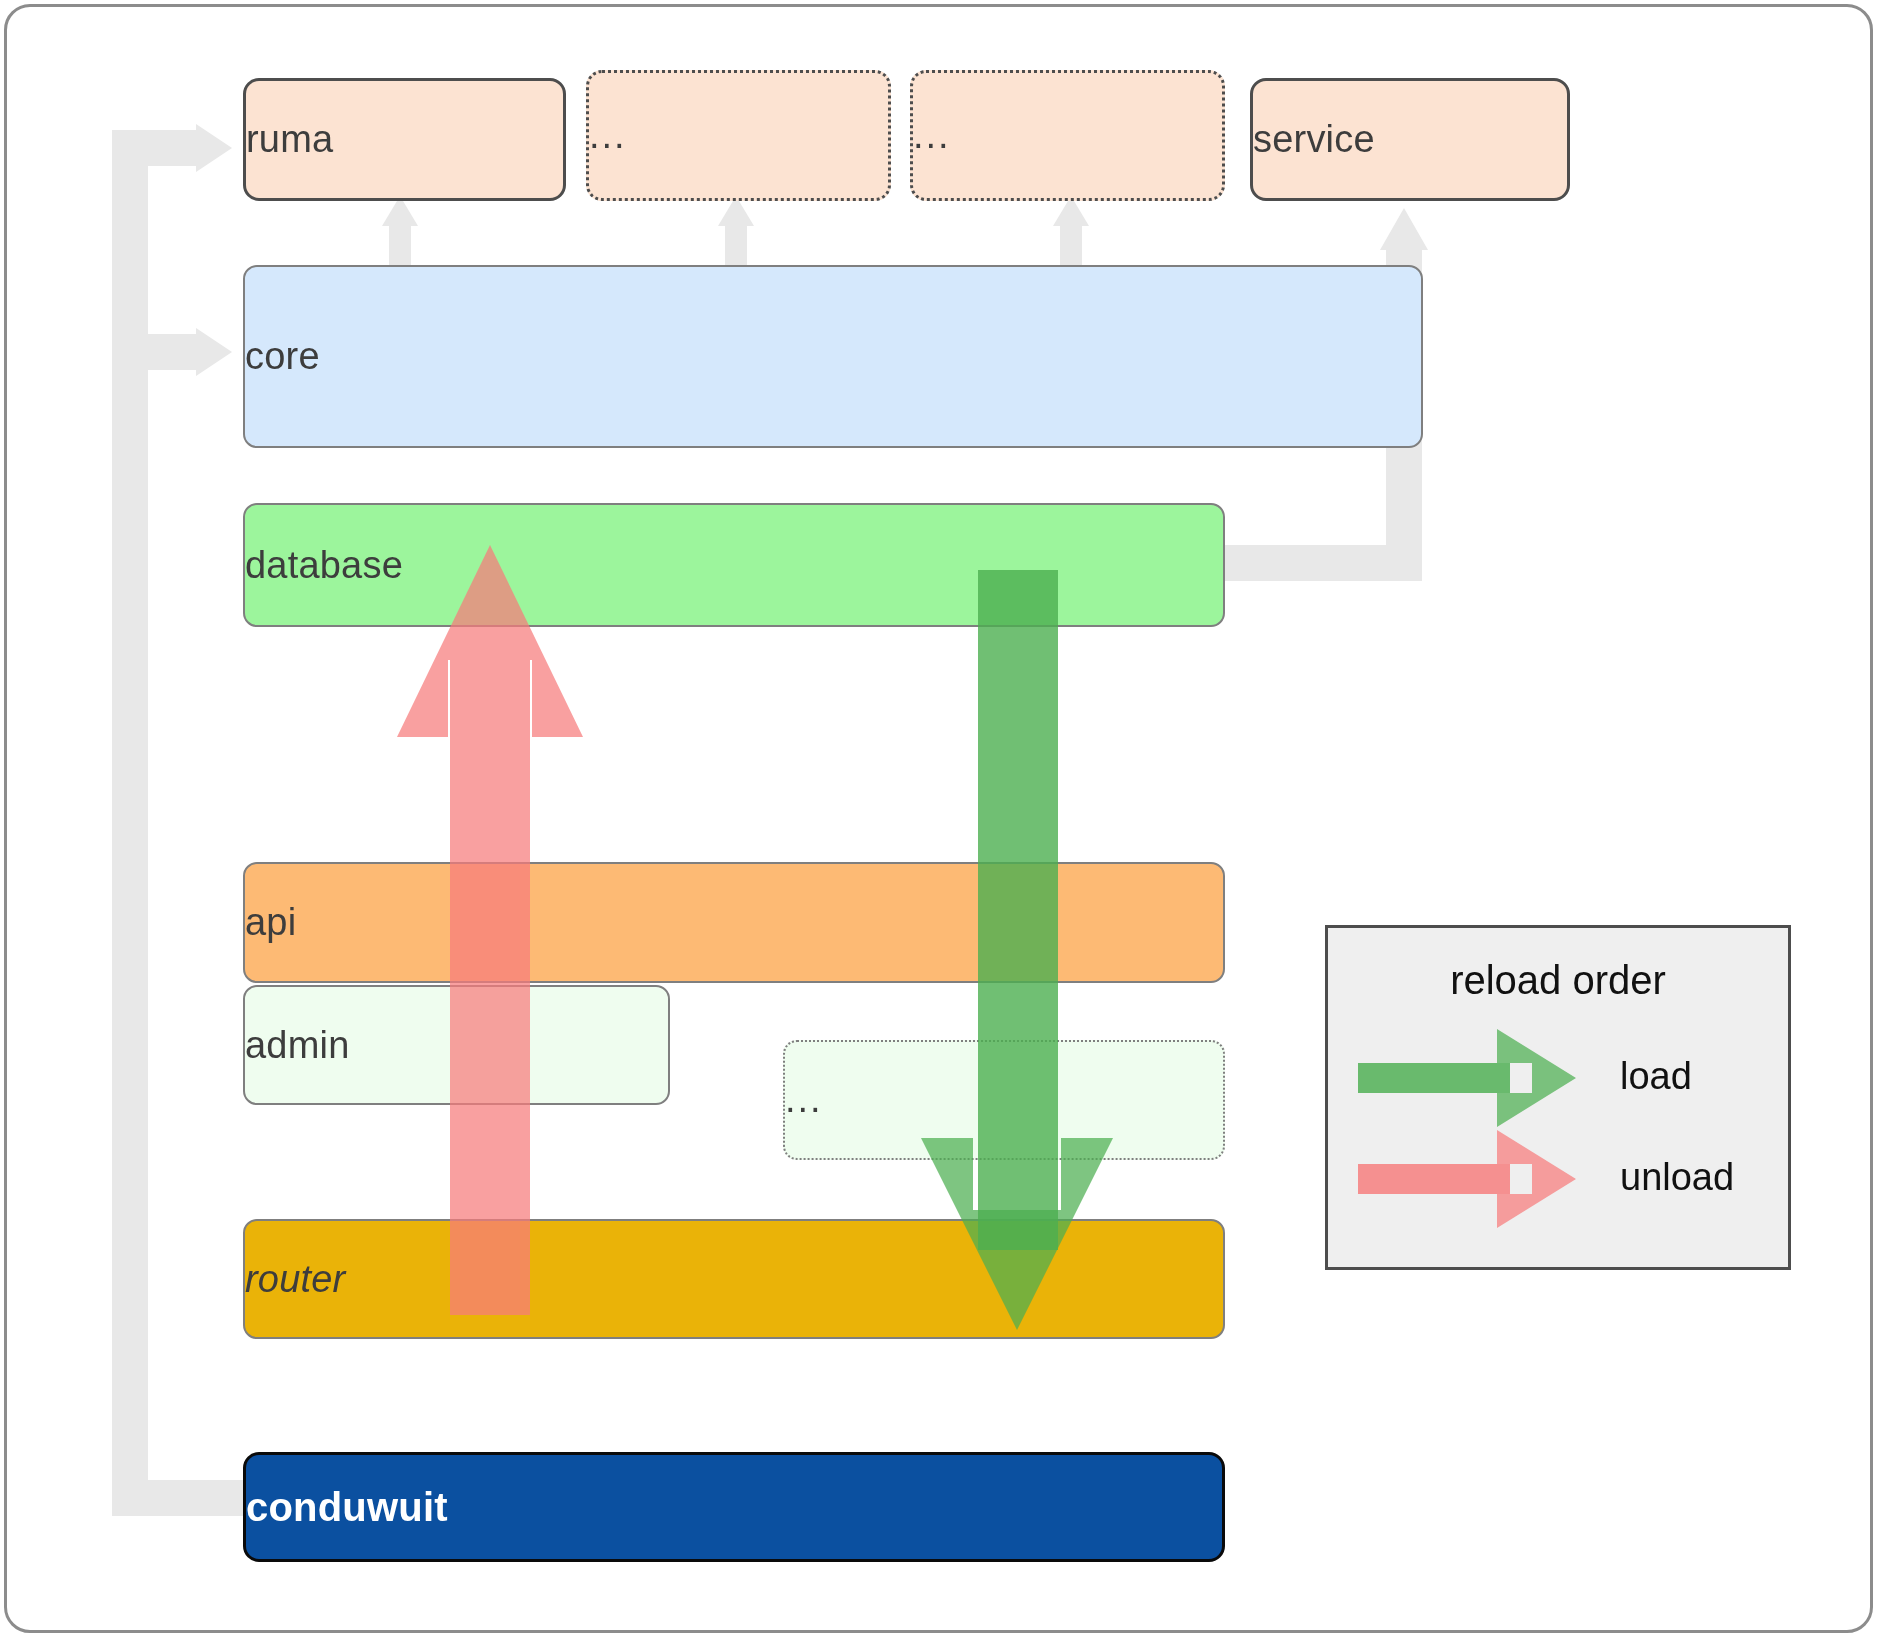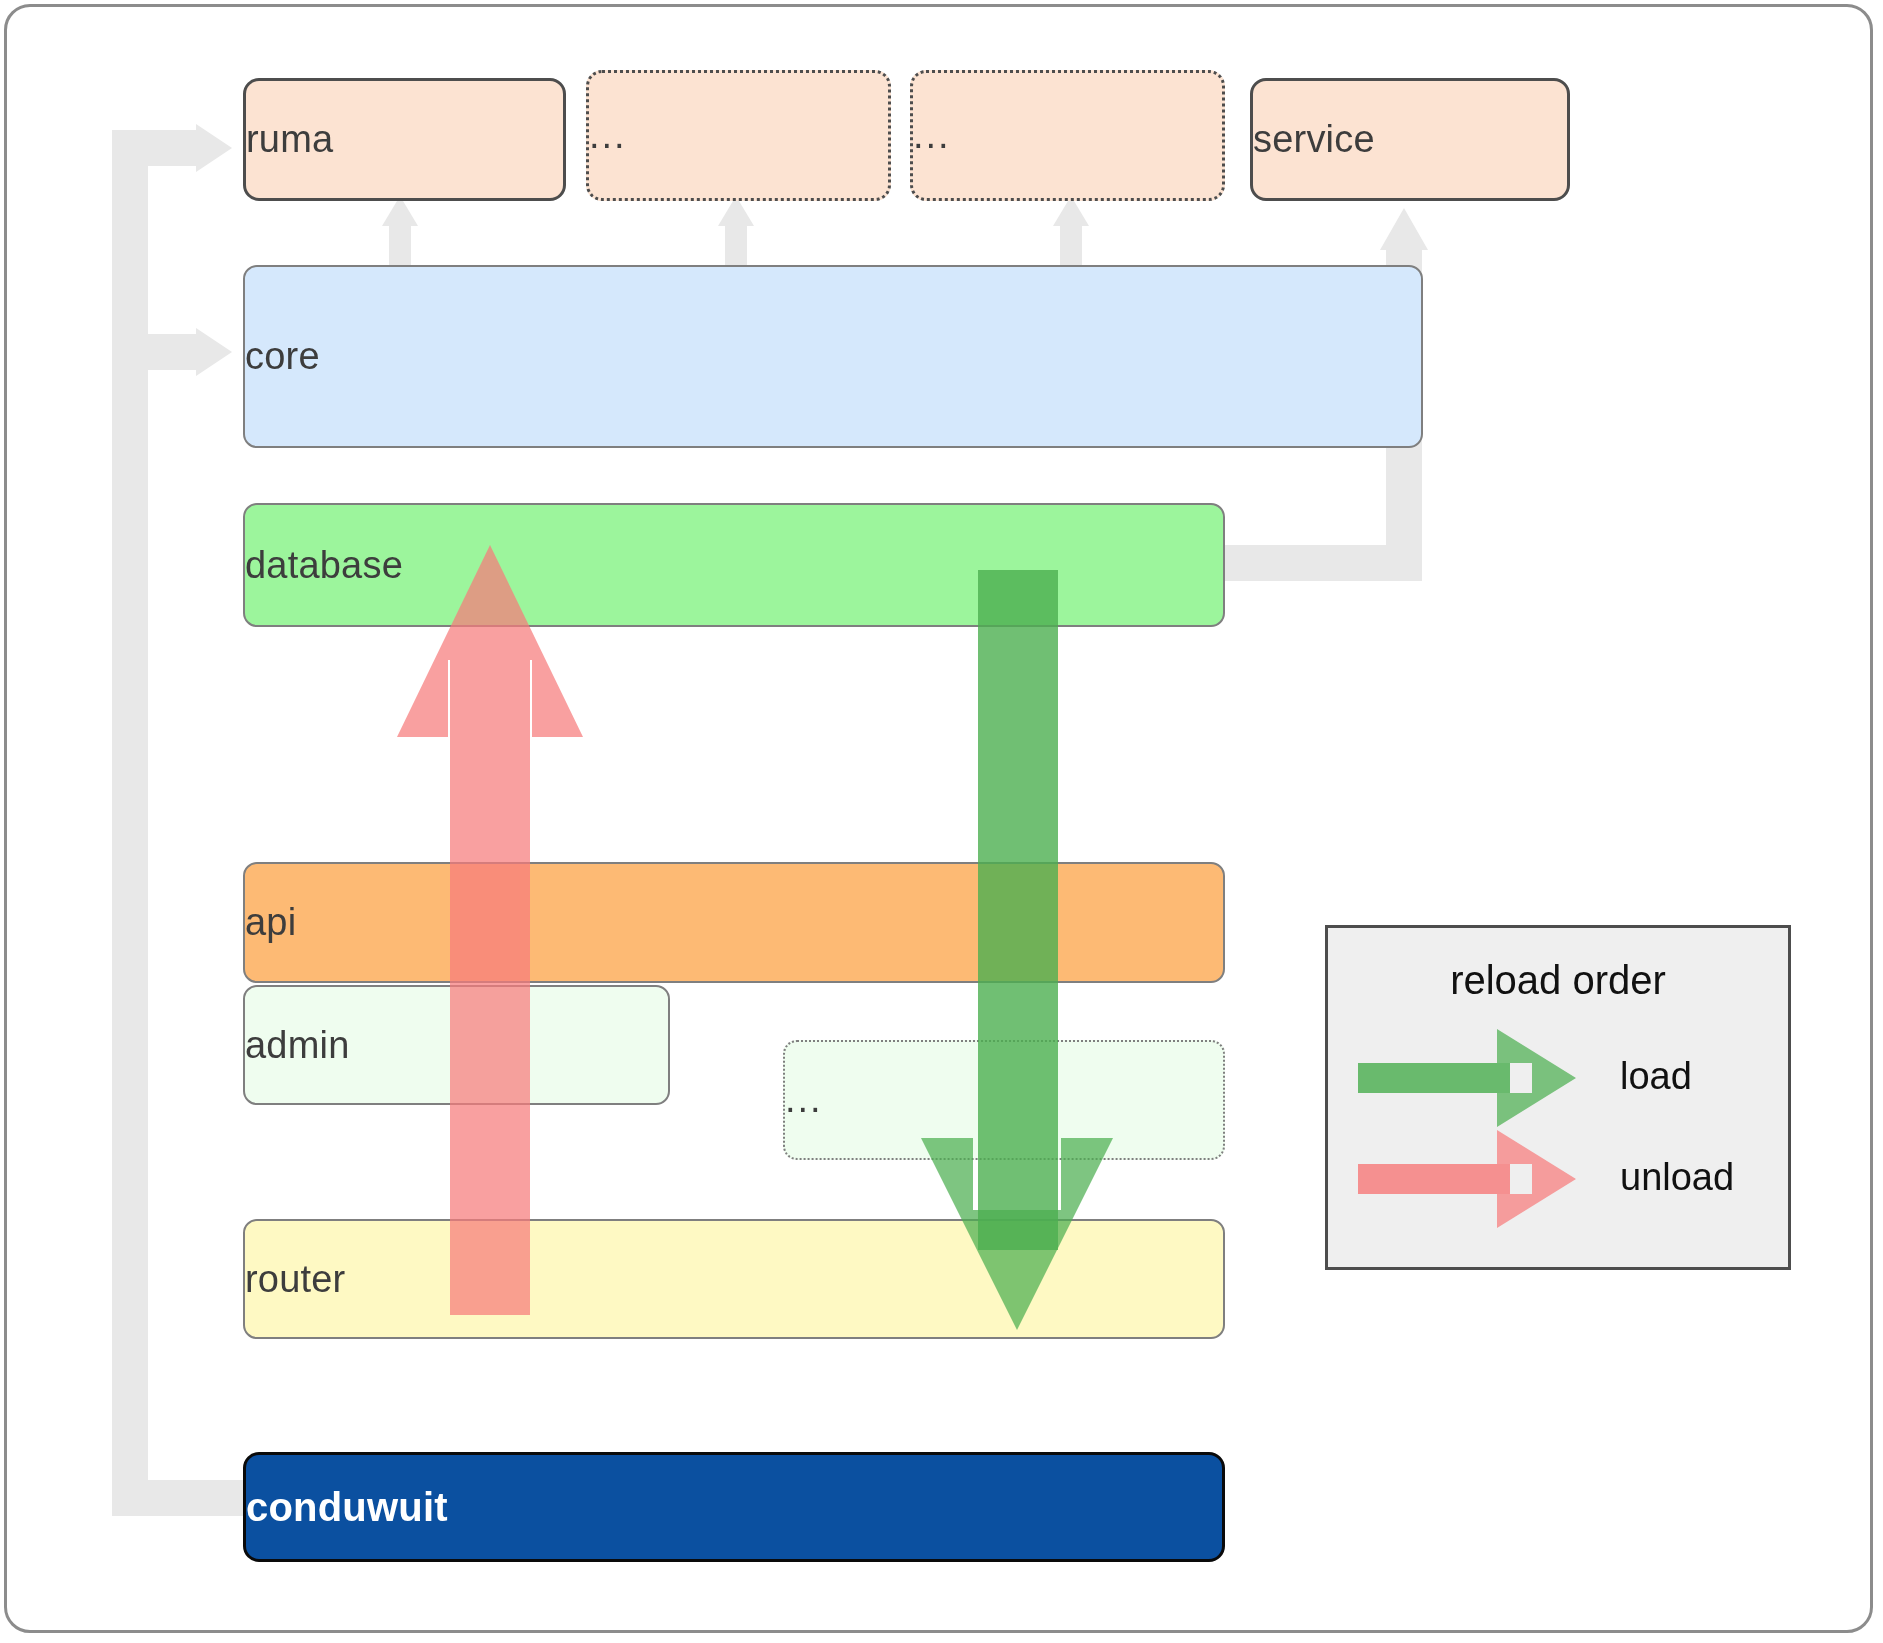--- a/index.html
+++ b/index.html
@@ -77,21 +77,22 @@
   .box.api {
     background: #fdba74;
   }
   .box.admin {
     background: #EFFDEF;
   }
   .box.dots {
     background: #EFFDEF;
   }
   .box.router {
-    background: #fef9c3;
+    background: #eab308;
+    font-style: italic;
   }
   .box.root {
     background: #0B50A0;
     border: 3px solid #0a0a0a;
     border-radius: 16px;
     color: #ffffff;
     font-weight: bold;
     font-size: 40px;
   }
 

